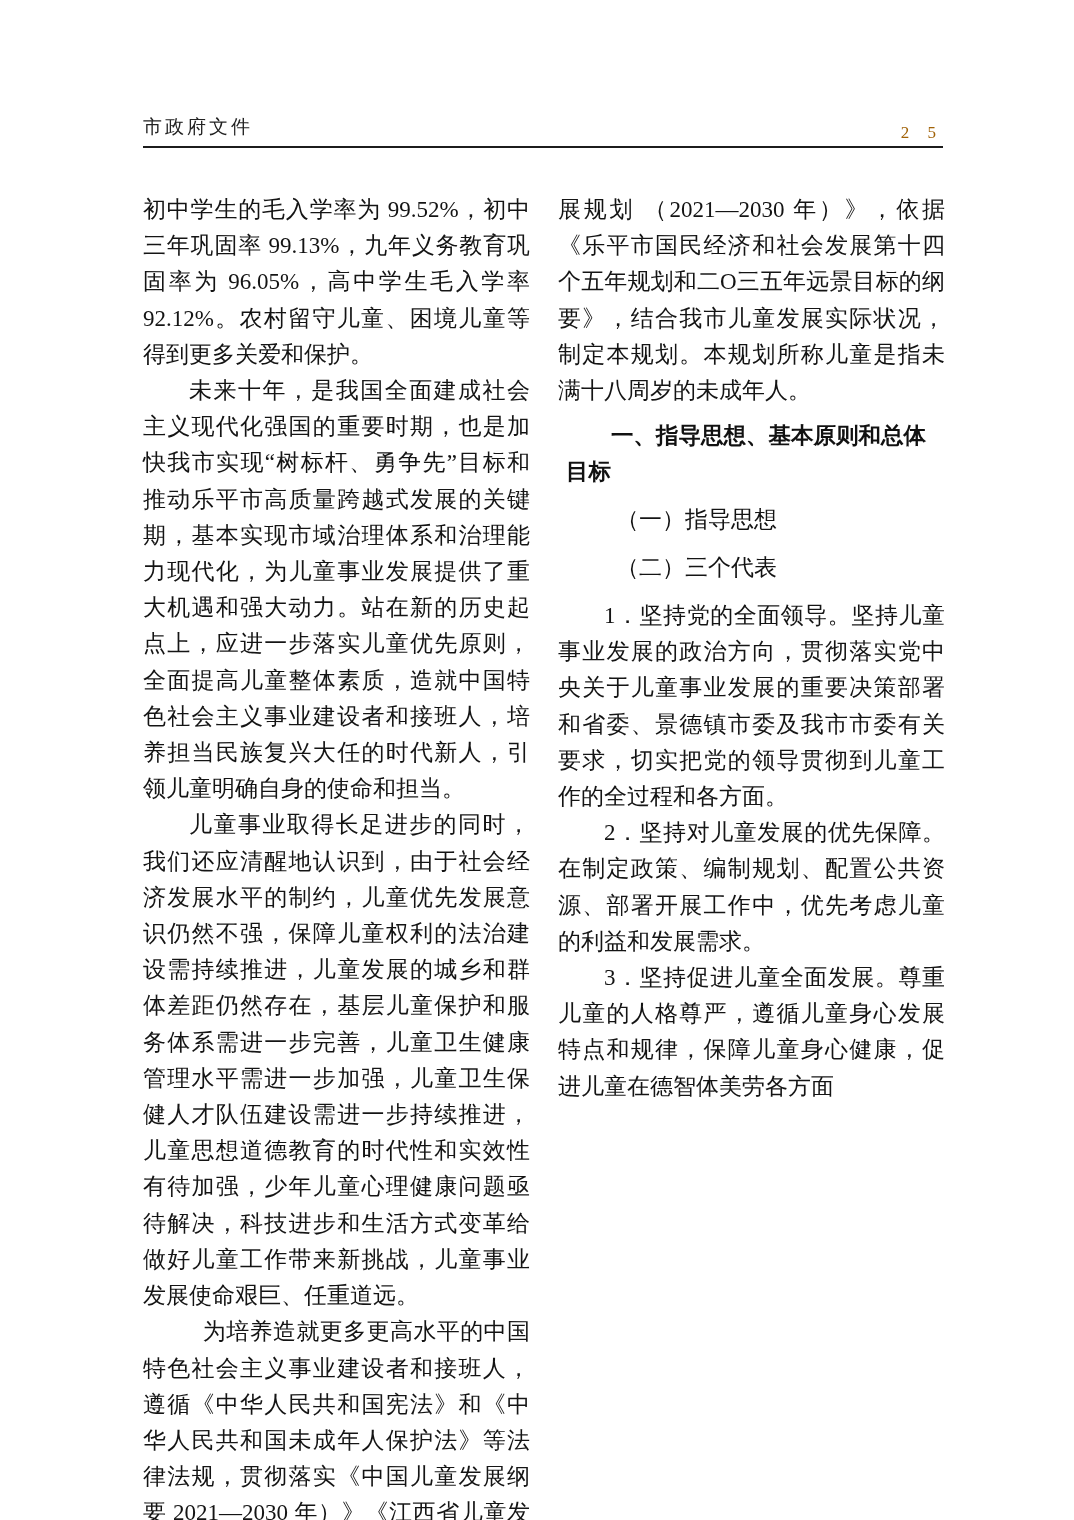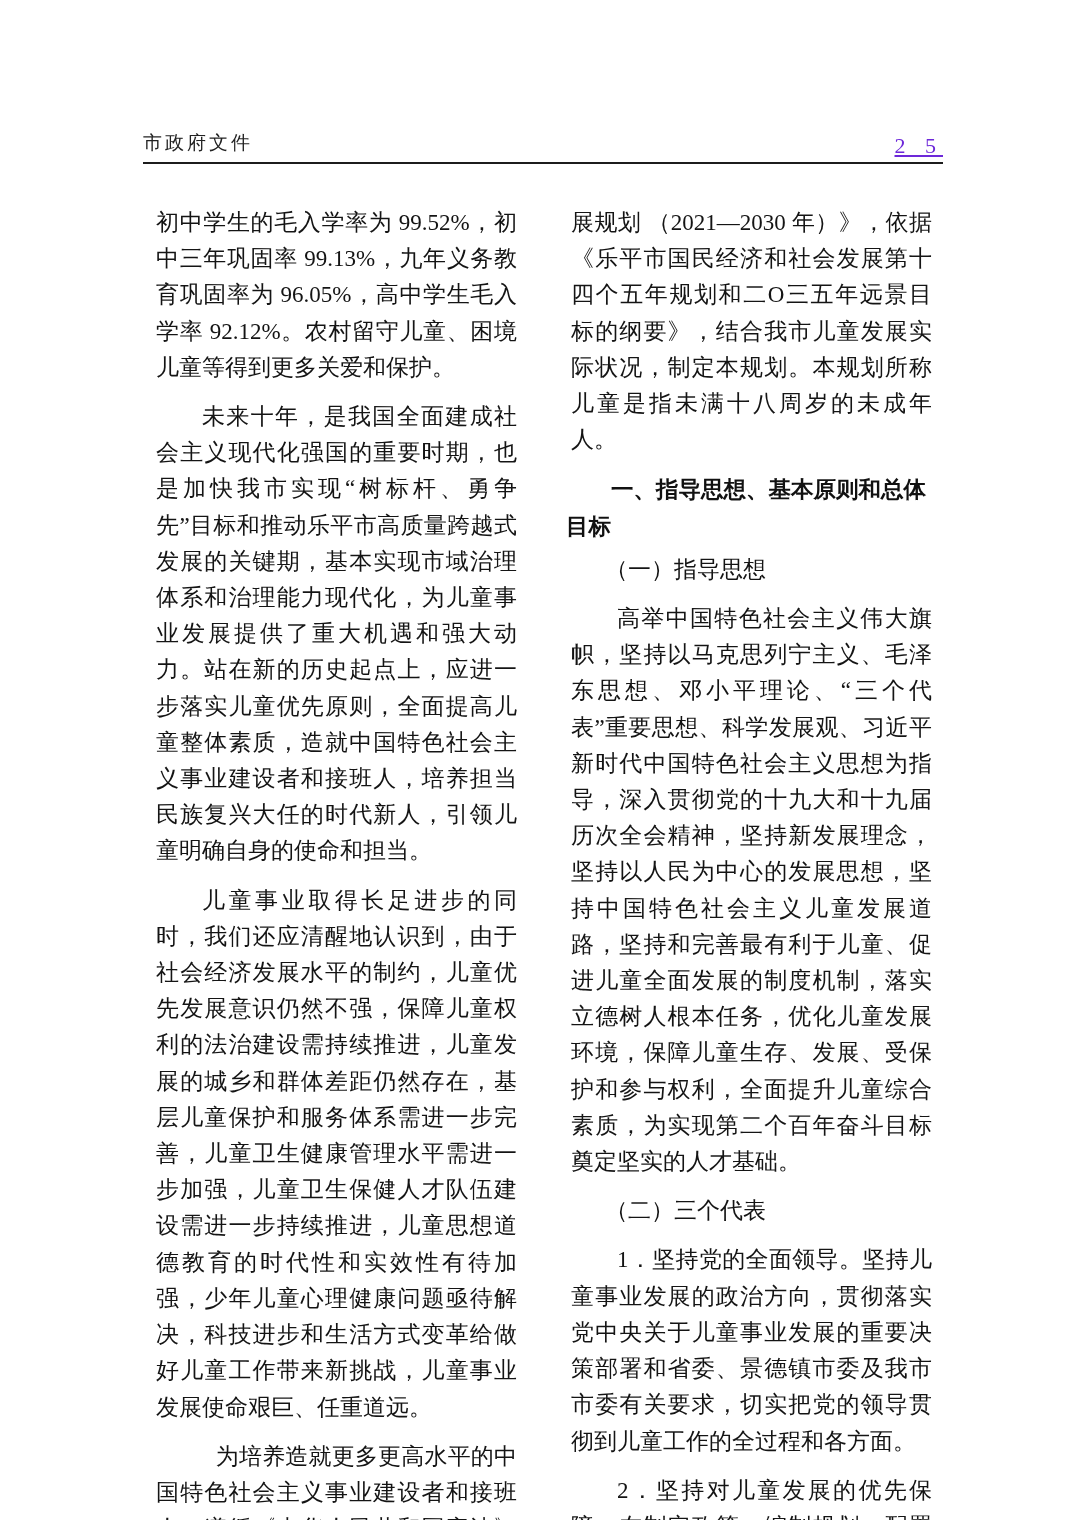--- a/index.html
+++ b/index.html
@@ -13,73 +13,72 @@
     height: 1520px;
     background: #ffffff;
     overflow: hidden;
     font-family: "Liberation Serif", "DejaVu Serif", serif;
     color: #1a1a1a;
   }
   .page-header {
     position: absolute;
     left: 143px;
     width: 800px;
-    top: 130px;
+    top: 114px;
     display: flex;
     justify-content: space-between;
     align-items: flex-end;
     border-bottom: 2px solid #1c1c1c;
     padding-bottom: 6px;
   }
   .doc-category {
     font-size: 19px;
     letter-spacing: 3px;
     color: #222;
   }
   .page-number {
-    font-size: 22px;
+    font-size: 17px;
     letter-spacing: 7px;
-    color: #6d28d9;
+    color: #a16207;
     transform: translateY(3px);
-    text-decoration: underline;
   }
   .columns {
     position: absolute;
     left: 143px;
     top: 192px;
     width: 802px;
     display: flex;
     gap: 28px;
   }
   .col {
     width: 387px;
     flex: 0 0 387px;
   }
   .body-par {
-    margin: 13px;
+    margin: 0;
     font-size: 23px;
     line-height: 36.2px;
     text-align: justify;
     text-justify: inter-character;
     color: #141414;
   }
   .indent { text-indent: 2em; }
   .indent-wide { text-indent: 2.6em; }
   .no-indent { text-indent: 0; }
   .section-heading {
     margin: 8px;
     font-family: "DejaVu Sans", "Liberation Sans", sans-serif;
     font-weight: bold;
     font-size: 22.5px;
     line-height: 36.2px;
     text-indent: 2em;
     color: #111;
   }
   .sub-heading {
-    margin: 1px;
+    margin: 12px;
     font-size: 23px;
     line-height: 36.2px;
     text-indent: 2em;
     color: #141414;
   }
 </style>
 </head>
 <body>
 
 <div class="page">
@@ -95,21 +94,20 @@
       <p class="body-par no-indent">初中学生的毛入学率为 99.52%，初中三年巩固率 99.13%，九年义务教育巩固率为 96.05%，高中学生毛入学率 92.12%。农村留守儿童、困境儿童等得到更多关爱和保护。</p>
       <p class="body-par indent">未来十年，是我国全面建成社会主义现代化强国的重要时期，也是加快我市实现“树标杆、勇争先”目标和推动乐平市高质量跨越式发展的关键期，基本实现市域治理体系和治理能力现代化，为儿童事业发展提供了重大机遇和强大动力。站在新的历史起点上，应进一步落实儿童优先原则，全面提高儿童整体素质，造就中国特色社会主义事业建设者和接班人，培养担当民族复兴大任的时代新人，引领儿童明确自身的使命和担当。</p>
       <p class="body-par indent">儿童事业取得长足进步的同时，我们还应清醒地认识到，由于社会经济发展水平的制约，儿童优先发展意识仍然不强，保障儿童权利的法治建设需持续推进，儿童发展的城乡和群体差距仍然存在，基层儿童保护和服务体系需进一步完善，儿童卫生健康管理水平需进一步加强，儿童卫生保健人才队伍建设需进一步持续推进，儿童思想道德教育的时代性和实效性有待加强，少年儿童心理健康问题亟待解决，科技进步和生活方式变革给做好儿童工作带来新挑战，儿童事业发展使命艰巨、任重道远。</p>
       <p class="body-par indent-wide">为培养造就更多更高水平的中国特色社会主义事业建设者和接班人，遵循《中华人民共和国宪法》和《中华人民共和国未成年人保护法》等法律法规，贯彻落实《中国儿童发展纲要 2021—2030 年）》《江西省儿童发展纲要 （2021—2030 年）》和《景德镇市儿童发</p>
     </section>
 
     <section class="col">
       <p class="body-par no-indent">展规划 （2021—2030 年）》，依据《乐平市国民经济和社会发展第十四个五年规划和二O三五年远景目标的纲要》，结合我市儿童发展实际状况，制定本规划。本规划所称儿童是指未满十八周岁的未成年人。</p>
       <h2 class="section-heading">一、指导思想、基本原则和总体目标</h2>
       <p class="sub-heading">（一）指导思想</p>
-      <p class="body-par indent">高举中国特色社会主义伟大旗帜，坚持以马克思列宁主义、毛泽东思想、邓小平理论、“三个代表”重要思想、科学发展观、习近平新时代中国特色社会主义思想为指导，深入贯彻党的十九大和十九届历次全会精神，坚持新发展理念，坚持以人民为中心的发展思想，坚持中国特色社会主义儿童发展道路，坚持和完善最有利于儿童、促进儿童全面发展的制度机制，落实立德树人根本任务，优化儿童发展环境，保障儿童生存、发展、受保护和参与权利，全面提升儿童综合素质，为实现第二个百年奋斗目标奠定坚实的人才基础。</p>
       <p class="sub-heading">（二）三个代表</p>
       <p class="body-par indent">1．坚持党的全面领导。坚持儿童事业发展的政治方向，贯彻落实党中央关于儿童事业发展的重要决策部署和省委、景德镇市委及我市市委有关要求，切实把党的领导贯彻到儿童工作的全过程和各方面。</p>
       <p class="body-par indent">2．坚持对儿童发展的优先保障。在制定政策、编制规划、配置公共资源、部署开展工作中，优先考虑儿童的利益和发展需求。</p>
       <p class="body-par indent">3．坚持促进儿童全面发展。尊重儿童的人格尊严，遵循儿童身心发展特点和规律，保障儿童身心健康，促进儿童在德智体美劳各方面</p>
     </section>
 
   </main>
 
 </div>
 

